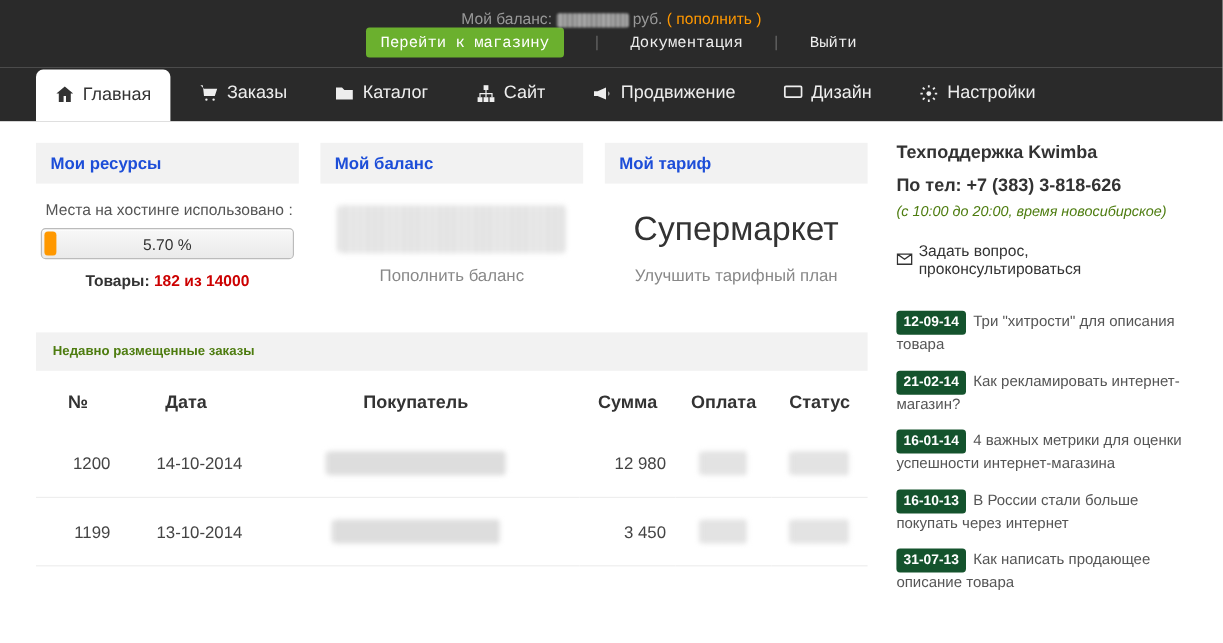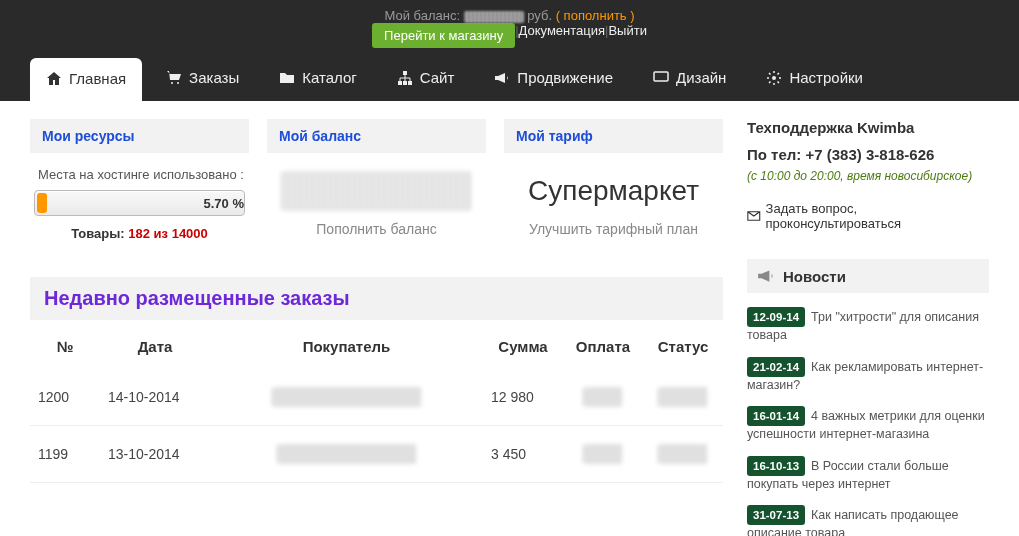--- a/index.html
+++ b/index.html
@@ -1,47 +1,47 @@
 <!DOCTYPE html>
 <html><head>
 <meta charset="utf-8">
 <style>
 * { margin: 0; padding: 0; box-sizing: border-box; }
 body { font-family: Arial, Helvetica, sans-serif; font-size: 14px; background: #fff; color: #333; width: 1019px; }
 .topbar { background: #2a2a2a; color: #aaa; padding: 8px 30px; display: flex; justify-content: space-between; align-items: center; font-size: 13px; flex-direction: column; }
 .topbar .left { color: #999; }
 .topbar .topup { color: #ff9800; }
-.topbar .right { display: flex; align-items: flex-start; gap: 0; }
+.topbar .right { display: flex; align-items: center; gap: 24px; font-family: Liberation Mono, monospace; }
 .btn-green { background: #6bb02e; color: #fff; padding: 5px 12px; border-radius: 3px; font-size: 13px; }
 .topbar a { color: #eee; text-decoration: none; }
 .topbar .sep { color: #666; }
 .navbar { background: #2a2a2a; padding: 0 30px; display: flex; gap: 8px; }
 .nav-item { display: flex; align-items: center; gap: 7px; padding: 12px 16px 14px; color: #eee; font-size: 15px; cursor: pointer; }
 .nav-item.active { background: #fff; color: #333; border-radius: 6px 6px 0 0; margin-top: 2px; }
 .nav-item svg { width: 16px; height: 16px; }
 .content { padding: 18px 30px; display: flex; gap: 24px; }
 .left-col { flex: 1; }
 .right-col { width: 242px; }
 .cards { display: flex; gap: 18px; margin-bottom: 22px; }
 .card { flex: 1; }
 .card-header { background: #f2f2f2; padding: 9px 12px; font-weight: bold; font-size: 14px; color: #1d4ed8; }
 .card-body { padding: 14px 4px; text-align: center; }
 .res-label { font-size: 13px; color: #555; margin-bottom: 8px; text-align: left; padding-left: 4px; }
 .progress-wrap { background: linear-gradient(#f8f8f8,#eaeaea); border: 1px solid #bbb; border-radius: 4px; height: 26px; position: relative; margin-bottom: 10px; box-shadow: inset 0 1px 0 #fff; }
 .progress-fill { position: absolute; left: 2px; top: 2px; bottom: 2px; width: 10px; background: #ff9800; border-radius: 3px; }
-.progress-text { position: absolute; width: 100%; text-align: right; line-height: 26px; font-weight: bold; font-size: 13px; color: #333; }
+.progress-text { position: absolute; width: 100%; text-align: center; line-height: 26px; font-weight: normal; font-size: 13px; color: #333; }
 .goods-line { font-size: 13px; color: #333; text-align: center; }
 .goods-line .red { color: #c00; font-weight: bold; }
 .balance-img { height: 40px; background: repeating-linear-gradient(90deg,#ddd,#ddd 3px,#eee 3px,#eee 6px); border-radius: 4px; filter: blur(2px); margin: 4px 10px 10px; }
 .action-link { color: #888; font-size: 14px; }
 .tariff-name { font-size: 28px; color: #333; margin: 8px 0 14px; }
-.orders-header { background: #f2f2f2; padding: 10px 14px; font-weight: bold; font-size: 20px; color: #6d28d9; margin-bottom: 4px; }
+.orders-header { background: #f2f2f2; padding: 10px 14px; font-weight: bold; font-size: 11px; color: #4d7c0f; margin-bottom: 4px; }
 table.orders { width: 100%; border-collapse: collapse; }
 table.orders th { text-align: center; padding: 14px 8px; font-size: 15px; color: #333; font-weight: bold; }
-table.orders td { text-align: left; padding: 18px 8px; border-bottom: 1px solid #eee; font-size: 14px; color: #444; }
+table.orders td { text-align: right; padding: 18px 8px; border-bottom: 1px solid #eee; font-size: 14px; color: #444; }
 .blur-cell { height: 20px; background: repeating-linear-gradient(90deg,#ccc,#ccc 2px,#eee 2px,#eee 5px); filter: blur(2px); border-radius: 3px; margin: 0 auto; }
 .support-title { font-weight: bold; font-size: 15px; margin-bottom: 10px; }
 .support-phone { font-weight: bold; font-size: 15px; margin-bottom: 6px; }
 .support-hours { font-style: italic; font-size: 12px; color: #4d7c0f; margin-bottom: 18px; }
 .support-ask { font-size: 13px; color: #333; display: flex; align-items: center; gap: 5px; cursor: pointer; margin-bottom: 28px; }
 .news-header { background: #f2f2f2; padding: 8px 10px; display: flex; align-items: center; gap: 8px; font-weight: bold; font-size: 15px; margin-bottom: 14px; }
 .news-item { font-size: 12.5px; color: #555; margin-bottom: 12px; line-height: 1.4; }
 .news-date { display: inline-block; background: #14532d; color: #fff; padding: 2px 6px; border-radius: 3px; font-size: 11.5px; font-weight: bold; margin-right: 6px; }
 .blur-inline { display: inline-block; width: 60px; height: 12px; background: repeating-linear-gradient(90deg,#888,#888 2px,#aaa 2px,#aaa 4px); filter: blur(1px); border-radius: 2px; vertical-align: middle; }
 </style>
@@ -198,25 +198,19 @@
       <span>По тел: </span><span>+7 (383) 3-818-626</span>
     </div>
     <div class="support-hours">(с 10:00 до 20:00, время новосибирское)</div>
     <div class="support-ask">
       <svg width="14" height="14" viewBox="0 0 16 16" fill="currentColor">
           <path d="M1 3h14v10H1zM1 3l7 5 7-5" fill="none" stroke="currentColor" stroke-width="1.3"></path>
         </svg>
       <span>Задать вопрос, проконсультироваться</span>
     </div>
 
-    <div class="news-header">
-      <svg width="18" height="18" viewBox="0 0 16 16" fill="#888">
-          <path d="M1 6v4h3l7 3V3L4 6H1zm12 0a3 3 0 010 4"></path>
-        </svg>
-      <span>Новости</span>
-    </div>
     <div class="news-item"><span class="news-date">12-09-14</span><span>Три "хитрости" для описания товара</span></div>
     <div class="news-item"><span class="news-date">21-02-14</span><span>Как рекламировать интернет-магазин?</span></div>
     <div class="news-item"><span class="news-date">16-01-14</span><span>4 важных метрики для оценки успешности интернет-магазина</span></div>
     <div class="news-item"><span class="news-date">16-10-13</span><span>В России стали больше покупать через интернет</span></div>
     <div class="news-item"><span class="news-date">31-07-13</span><span>Как написать продающее описание товара</span></div>
   </div>
 </div>
 
 </body></html>

